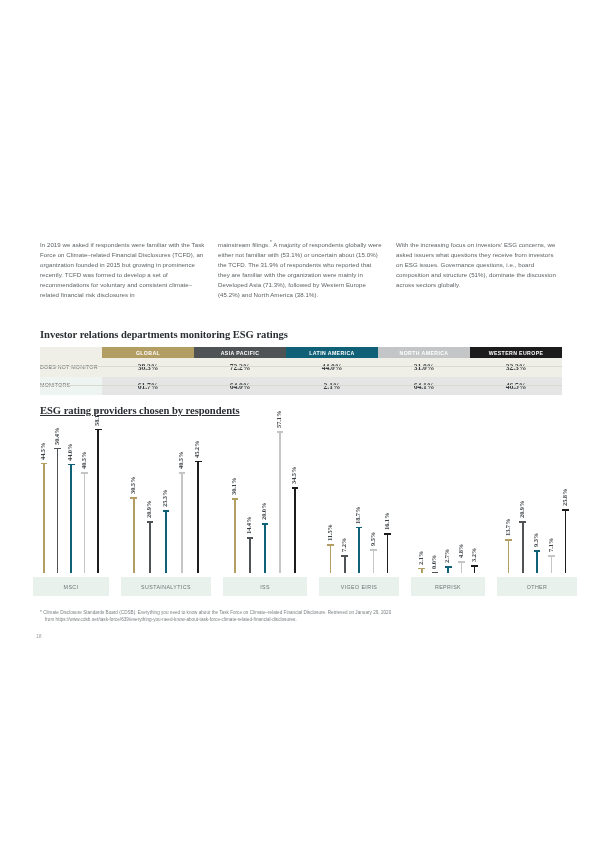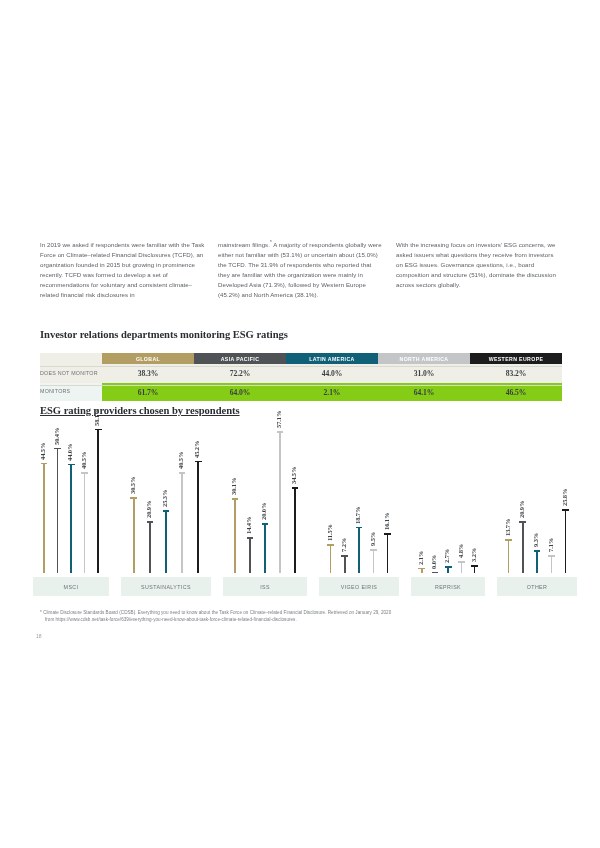--- a/index.html
+++ b/index.html
@@ -57,21 +57,20 @@
   }
   #title-table { top: 329px; }
   #title-chart { top: 405px; text-decoration: underline; }
 
   
   .table-wrap {
     position: absolute;
     left: 40px;
     top: 347px;
     width: 522px;
-    margin-top: 6px;
   }
   table.esg {
     border-collapse: collapse;
     width: 522px;
     table-layout: fixed;
   }
   table.esg col.rowlab { width: 62px; }
   table.esg td, table.esg th { padding: 0; }
 
   .hdr-cell {
@@ -89,21 +88,21 @@
     background: #f0efe7;
     font-size: 5.3px;
     color: #6d7275;
     letter-spacing: 0.045em;
     padding-left: 7px;
     text-transform: uppercase;
     line-height: 7.5px;
     vertical-align: middle;
   }
   .row-a td { background: #f0efe7; height: 19px; }
-  .row-b td { background: #84cc16; height: 18px; }
+  .row-b td { background: #e5e5e5; height: 18px; }
   .row-b .row-label { background: #eef4f1; }
   .val {
     text-align: center;
     vertical-align: middle;
     font-family: "Liberation Serif", serif;
     font-weight: bold;
     font-size: 7.6px;
     color: #3a3f43;
     letter-spacing: -0.01em;
   }
@@ -231,21 +230,21 @@
           <th class="hdr-cell" style="background: rgb(28, 28, 28);">WESTERN EUROPE</th>
         </tr>
       </thead>
       <tbody>
         <tr class="row-a">
           <td class="row-label">DOES NOT MONITOR</td>
           <td class="val">38.3%</td>
           <td class="val">72.2%</td>
           <td class="val">44.0%</td>
           <td class="val">31.0%</td>
-          <td class="val">83.2%</td>
+          <td class="val">32.3%</td>
         </tr>
         <tr class="row-b">
           <td class="row-label">MONITORS</td>
           <td class="val">61.7%</td>
           <td class="val">64.0%</td>
           <td class="val">2.1%</td>
           <td class="val">64.1%</td>
           <td class="val">46.5%</td>
         </tr>
       </tbody>

